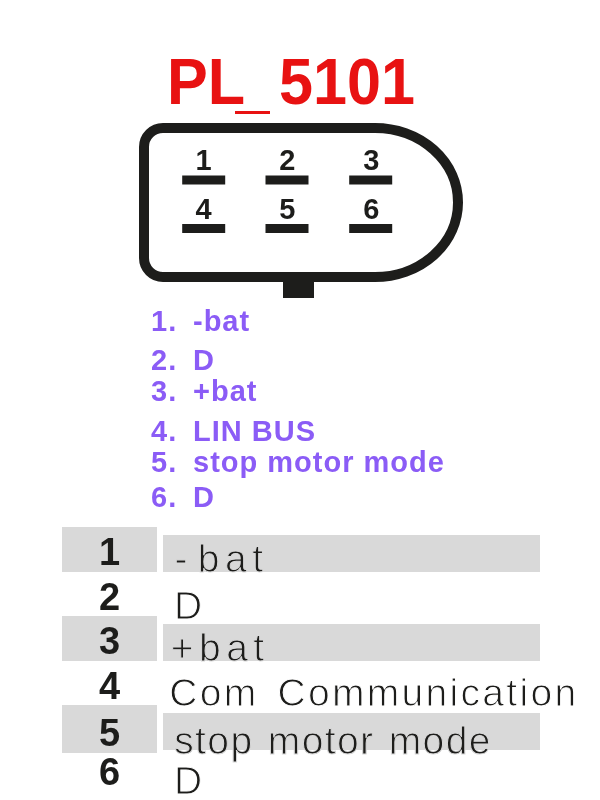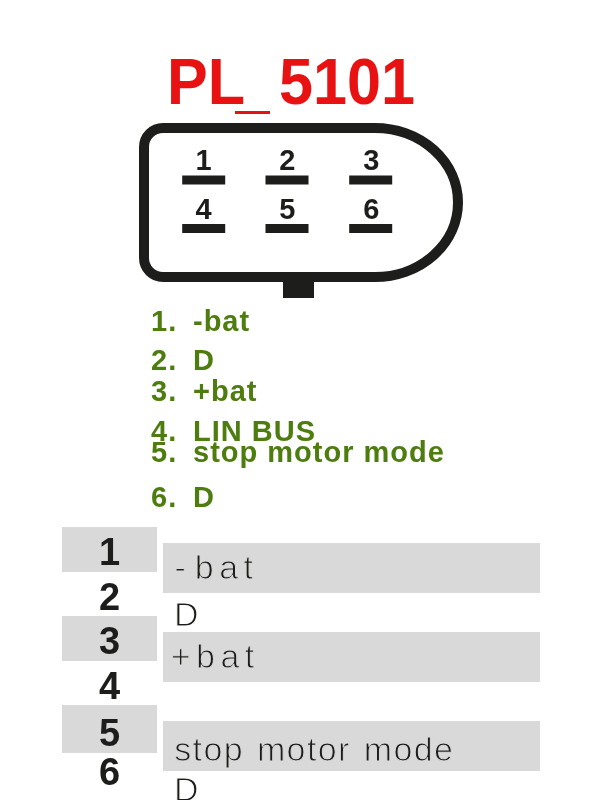--- a/index.html
+++ b/index.html
@@ -1,27 +1,27 @@
 <!DOCTYPE html>
 <html><head>
 <meta charset="utf-8">
 <style>
   html,body{margin:0;padding:0;}
   body{width:600px;height:800px;background:#ffffff;position:relative;overflow:hidden;
        font-family:"Liberation Sans", sans-serif;}
   .abs{position:absolute;}
   .title{top:49.4px;font-size:65px;font-weight:bold;color:#e81212;line-height:65px;
          transform:scaleX(0.94);transform-origin:left top;white-space:nowrap;}
-  .li{left:151px;height:30px;font-size:29px;font-weight:bold;color:#4d7c0f;line-height:30px;white-space:nowrap;letter-spacing:1px;}
+  .li{left:151px;height:30px;font-size:29px;font-weight:bold;color:#8b5cf6;line-height:30px;white-space:nowrap;letter-spacing:1px;}
   .li .num{display:inline-block;width:42px;}
   .trow{left:0;width:600px;height:44px;}
   .ncell{position:absolute;left:62px;width:95px;top:0;height:45px;
          text-align:center;font-size:38px;font-weight:bold;color:#1d1d1b;line-height:50px;}
-  .tcell{position:absolute;left:163px;width:377px;top:16px;height:50px;
-         font-size:34px;color:#1d1d1b;line-height:48px;
+  .tcell{position:absolute;left:163px;width:377px;top:8px;height:37px;
+         font-size:39px;color:#1d1d1b;line-height:48px;
          -webkit-text-stroke:1px #ffffff;
          box-sizing:border-box;white-space:nowrap;}
   .gray{background:#d9d9d9;}
   .tcell.gray{-webkit-text-stroke:1px #d9d9d9;}
 </style>
 </head>
 <body>
   <div class="abs title" style="left:166.6px;">PL</div>
   <div class="abs" style="left:235px;top:110.6px;width:35px;height:3.8px;background:#e81212;"></div>
   <div class="abs title" style="left:278.7px;">5101</div>
@@ -42,37 +42,38 @@
       <text x="203.5" y="218.75">4</text>
       <text x="287.3" y="218.75">5</text>
       <text x="371.4" y="218.75">6</text>
     </g>
   </svg>
 
   <div class="abs li" style="top:306px"><span class="num">1.</span>-bat</div>
   <div class="abs li" style="top:345px"><span class="num">2.</span>D</div>
   <div class="abs li" style="top:376px"><span class="num">3.</span>+bat</div>
   <div class="abs li" style="top:416px"><span class="num">4.</span>LIN BUS</div>
-  <div class="abs li" style="top:437px"><span class="num">5.</span>stop motor mode</div>
+  <div class="abs li" style="top:447px"><span class="num">5.</span>stop motor mode</div>
   <div class="abs li" style="top:482px"><span class="num">6.</span>D</div>
 
   <div class="abs trow" style="top:527px">
     <div class="ncell gray">1</div>
     <div class="tcell gray" style="padding-left:11.4px;letter-spacing:5.5px;word-spacing:-11.4px;">- bat</div>
   </div>
   <div class="abs trow" style="top:571.5px">
     <div class="ncell">2</div>
     <div class="tcell" style="padding-left:11px;padding-top:2px;">D</div>
   </div>
   <div class="abs trow" style="top:616px">
     <div class="ncell gray">3</div>
     <div class="tcell gray" style="padding-left:7.7px;letter-spacing:5.5px;">+bat</div>
   </div>
   <div class="abs trow" style="top:660.5px">
     <div class="ncell">4</div>
+    <div class="tcell" style="padding-left:6.2px;letter-spacing:2.3px;word-spacing:6px;">Com Communication</div>
   </div>
   <div class="abs trow" style="top:705px">
     <div class="ncell gray" style="padding-top:3px;">5</div>
     <div class="tcell gray" style="padding-top:4.3px;padding-left:11.2px;letter-spacing:1.4px;word-spacing:2px;">stop motor mode</div>
   </div>
   <div class="abs trow" style="top:747px">
     <div class="ncell">6</div>
     <div class="tcell" style="padding-left:11px;padding-top:1.5px;">D</div>
   </div>
 

